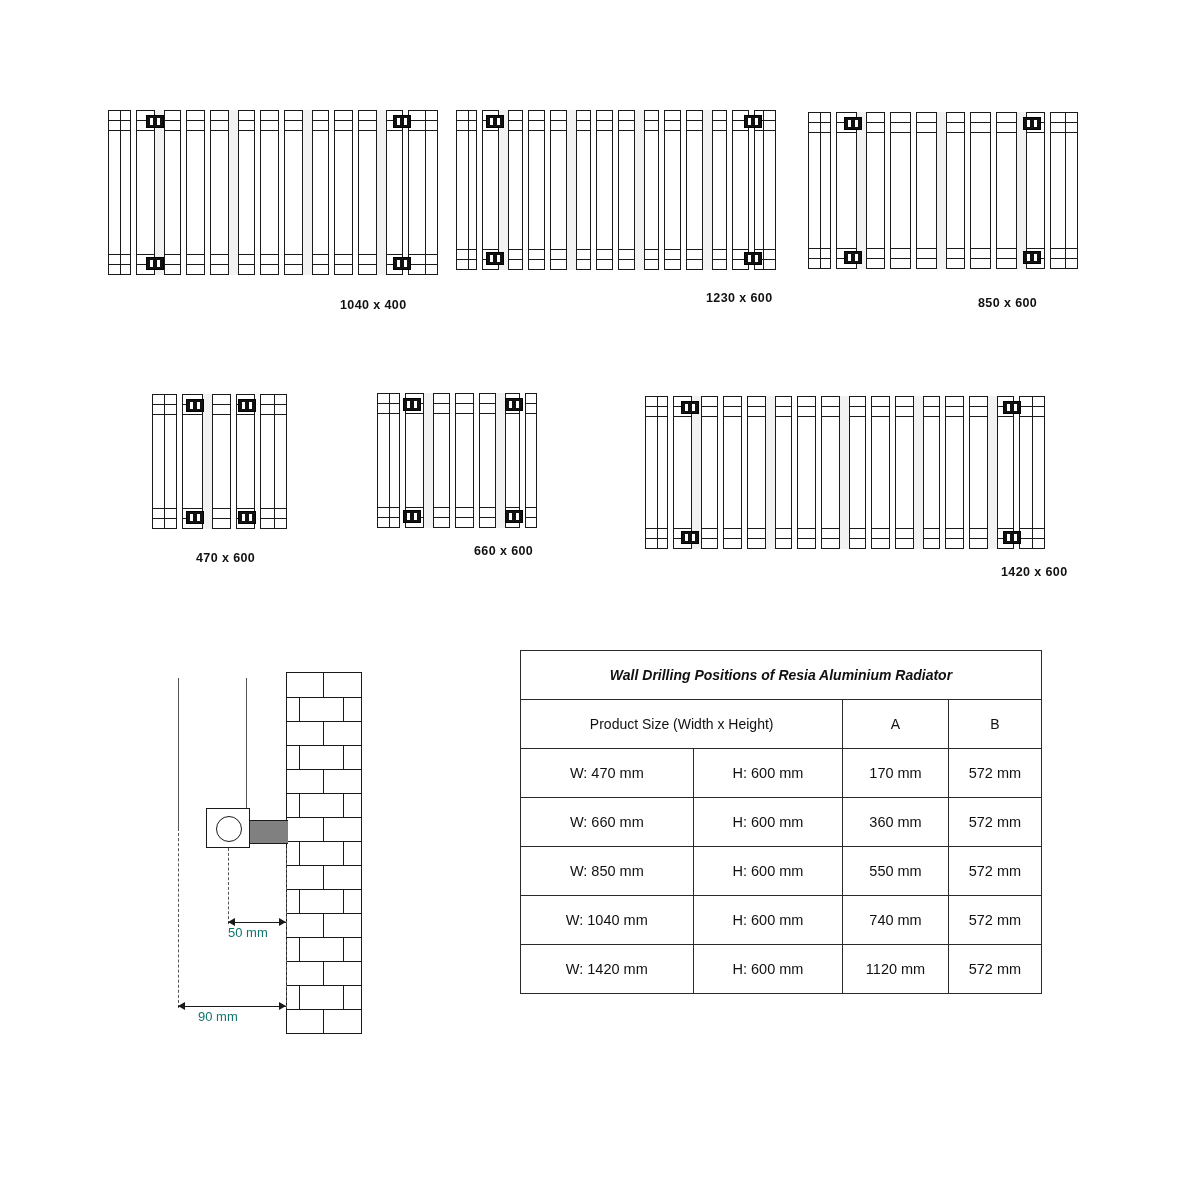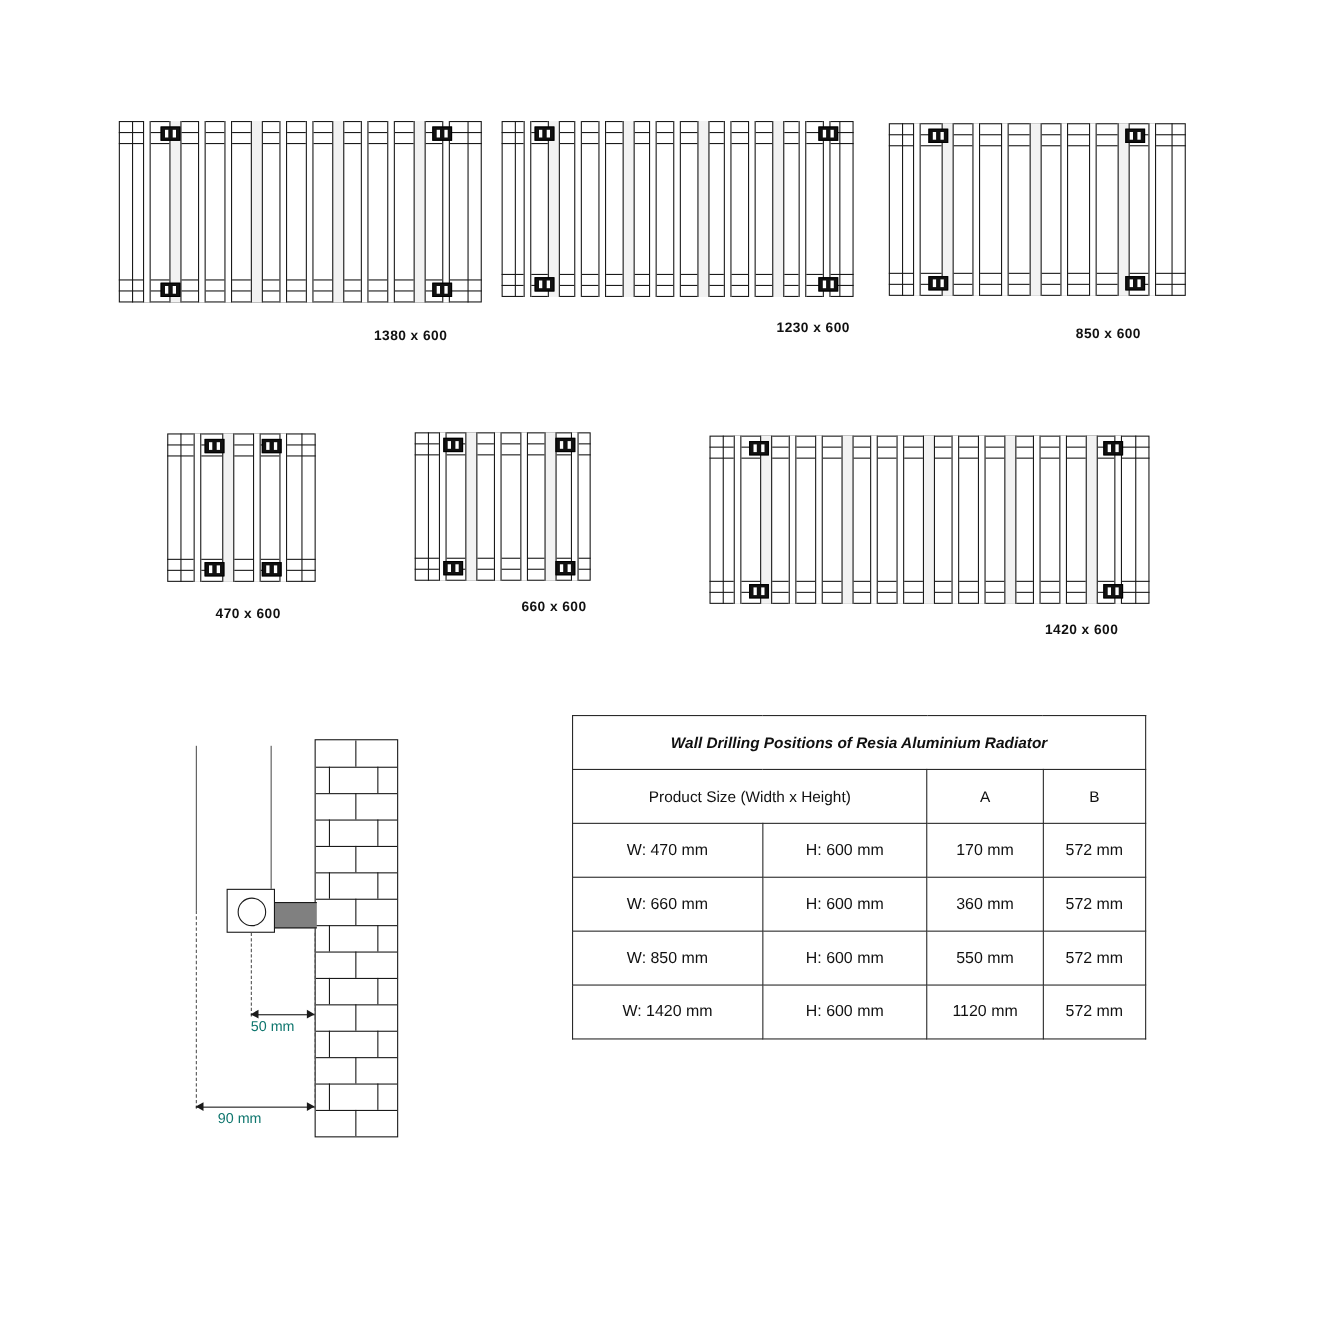--- a/index.html
+++ b/index.html
@@ -222,21 +222,21 @@
     <div class="fin wide" style="left:194px;"></div>
   <div class="fin" style="left:220px;"></div>
     <div class="fin" style="left:244px;"></div>
   <div class="fin wide" style="left:268px;"></div>
     <div class="fin" style="left:294px;"></div>
   <div class="bracket" style="left:38px; top:5px;"></div>
   <div class="bracket" style="left:285px; top:5px;"></div>
   <div class="bracket" style="left:38px; bottom:5px;"></div>
   <div class="bracket" style="left:285px; bottom:5px;"></div>
 </div>
-<div class="rad-label" style="left:340px; top:298px;">1380 x 600</div>
+<div class="rad-label" style="left:340px; top:298px;">1040 x 400</div>
 
 <div class="radiator" style="left:456px; top:110px; width:320px; height:160px;">
   <div class="rad-body"></div>
   <div class="rail top1"></div>
   <div class="rail top2"></div>
   <div class="rail bot1"></div>
   <div class="rail bot2"></div>
   <div class="endcap" style="left:0;"></div>
   <div class="endcap" style="right:0; border-right:none; border-left:1.2px solid #1a1a1a;"></div>
   <div class="fin" style="left:20px;"></div>
@@ -344,21 +344,21 @@
   <div class="fin wide" style="left:268px;"></div>
     <div class="fin" style="left:294px;"></div>
   <div class="fin" style="left:318px;"></div>
     <div class="fin wide" style="left:342px;"></div>
   <div class="fin" style="left:368px;"></div>
   <div class="bracket" style="left:36px; top:5px;"></div>
   <div class="bracket" style="left:358px; top:5px;"></div>
   <div class="bracket" style="left:36px; bottom:5px;"></div>
   <div class="bracket" style="left:358px; bottom:5px;"></div>
 </div>
-<div class="rad-label" style="left:950px; top:565px;">1420 x 600</div>
+<div class="rad-label" style="left:1001px; top:565px;">1420 x 600</div>
 
 <div class="wall-detail">
 
   <div class="rad-edge-line" style="left:28px; top:18px; height:150px;"></div>
   <div class="rad-edge-line" style="left:96px; top:18px; height:150px;"></div>
 
   <div class="brick-wall">
     <div class="brick-row" style="top:24px;"></div>
     <div class="brick-row" style="top:48px;"></div>
     <div class="brick-row" style="top:72px;"></div>
@@ -438,19 +438,25 @@
       <td class="cell">360 mm</td>
       <td class="cell">572 mm</td>
     </tr>
     <tr>
       <td class="cell">W: 850 mm</td>
       <td class="cell">H: 600 mm</td>
       <td class="cell">550 mm</td>
       <td class="cell">572 mm</td>
     </tr>
     <tr>
+      <td class="cell">W: 1040 mm</td>
+      <td class="cell">H: 600 mm</td>
+      <td class="cell">740 mm</td>
+      <td class="cell">572 mm</td>
+    </tr>
+    <tr>
       <td class="cell">W: 1420 mm</td>
       <td class="cell">H: 600 mm</td>
       <td class="cell">1120 mm</td>
       <td class="cell">572 mm</td>
     </tr>
   </tbody>
 </table>
 
 </body></html>

